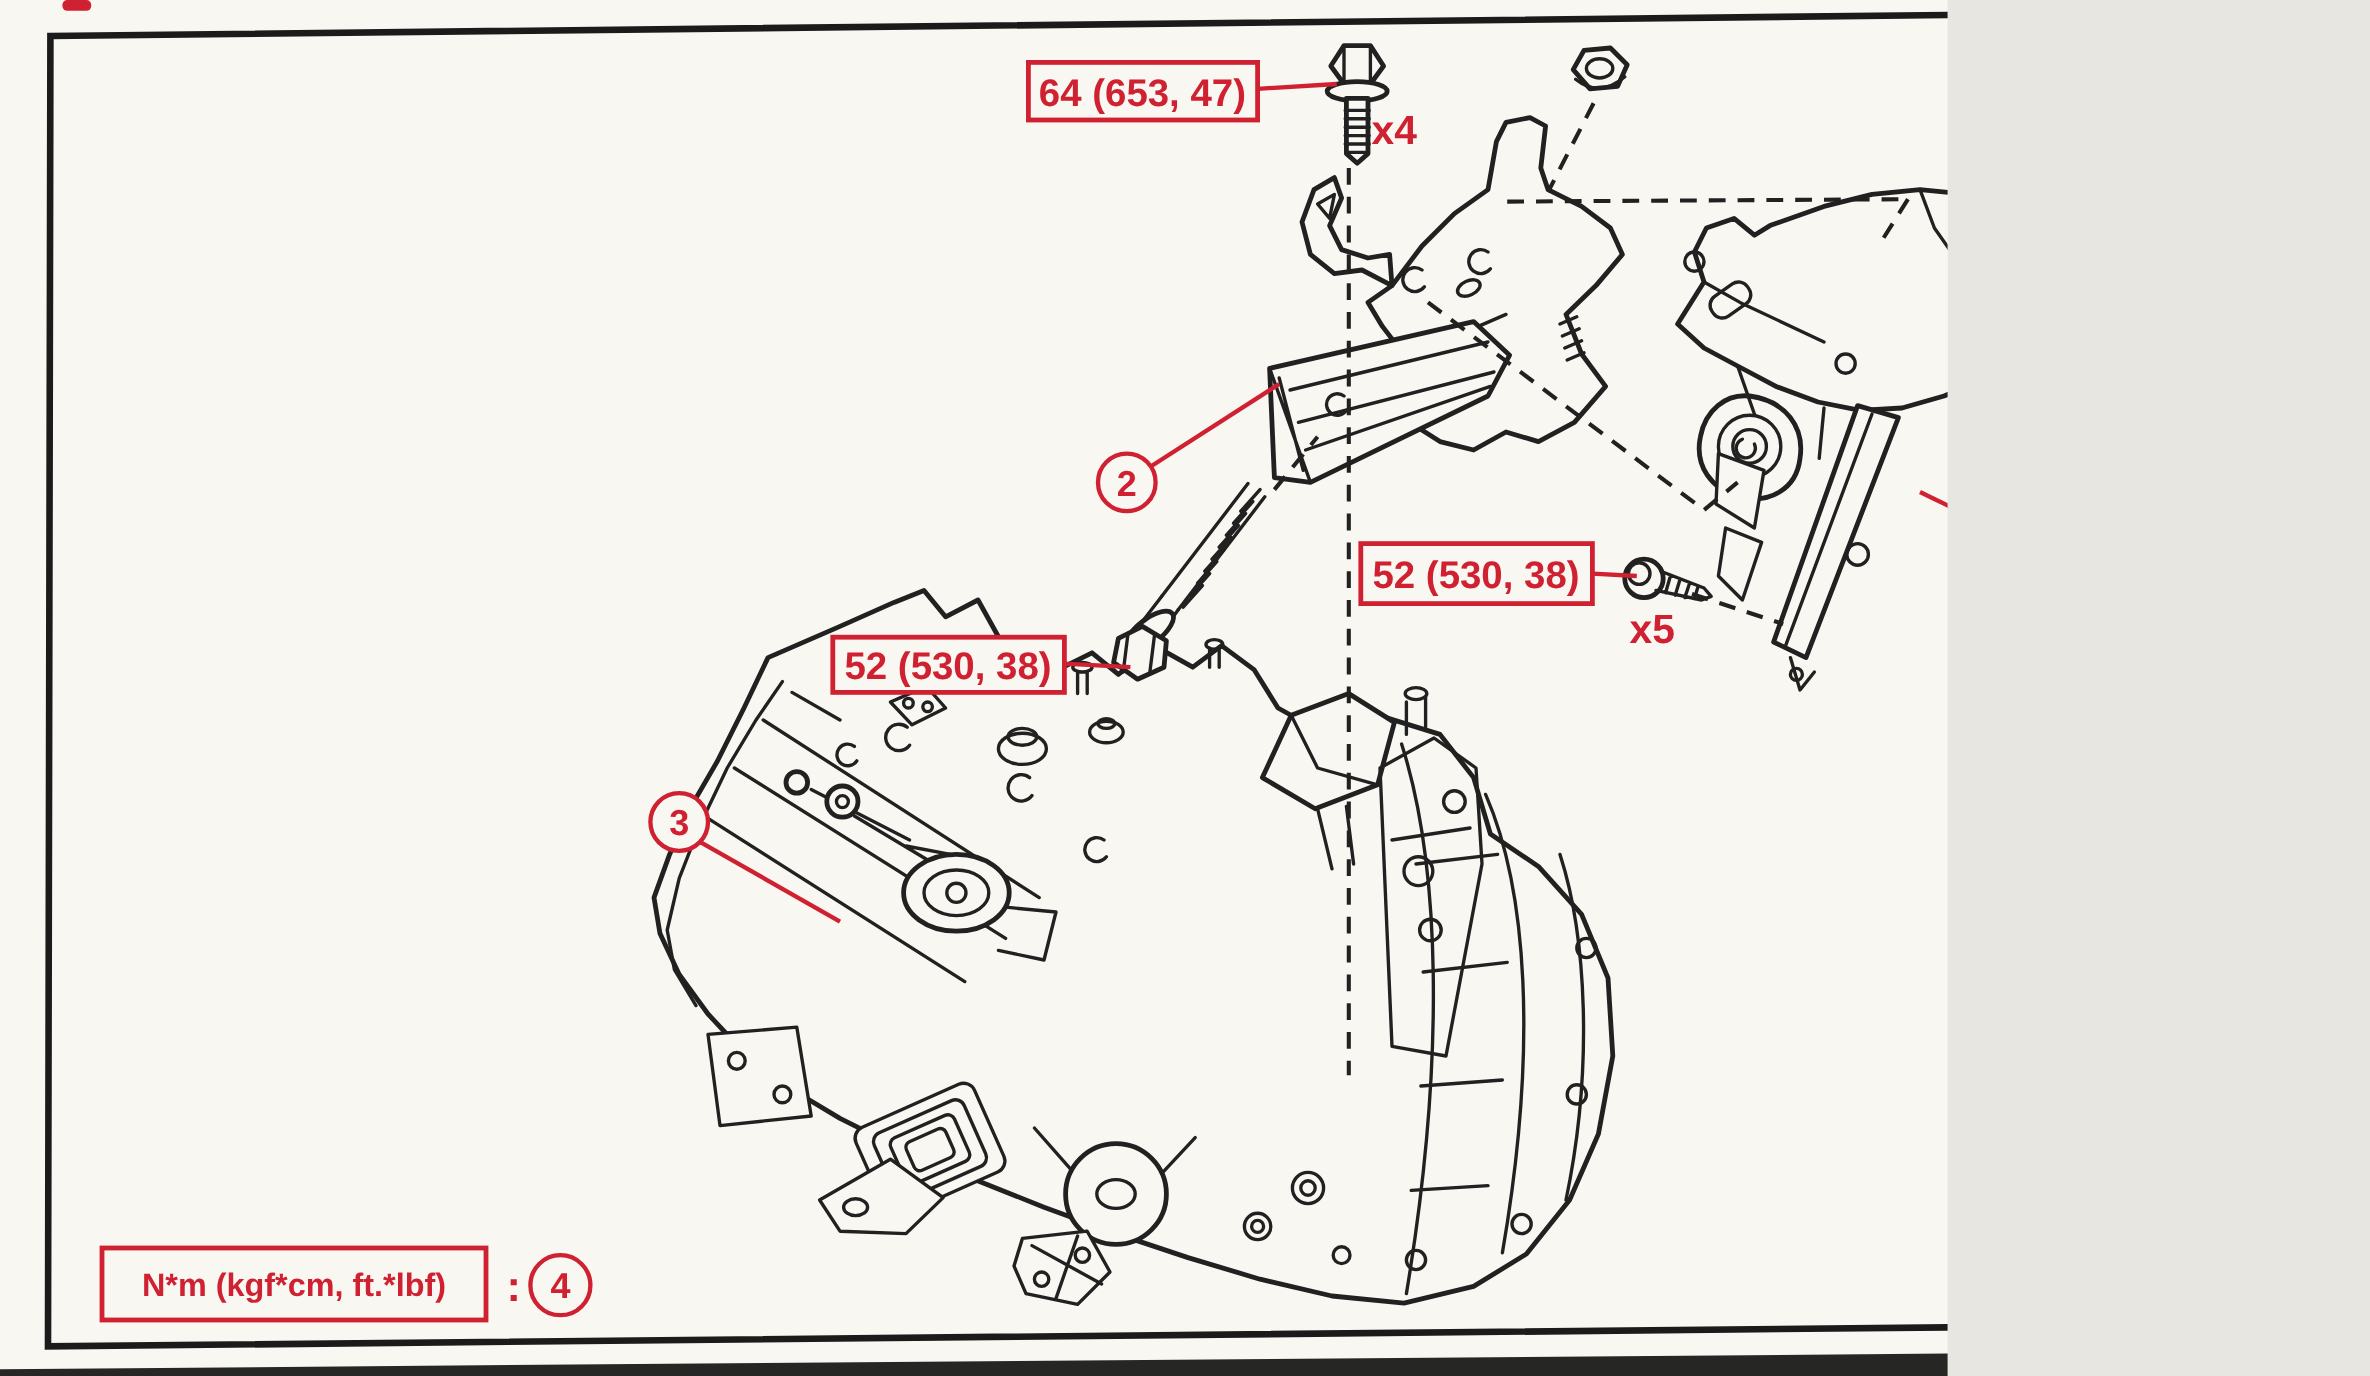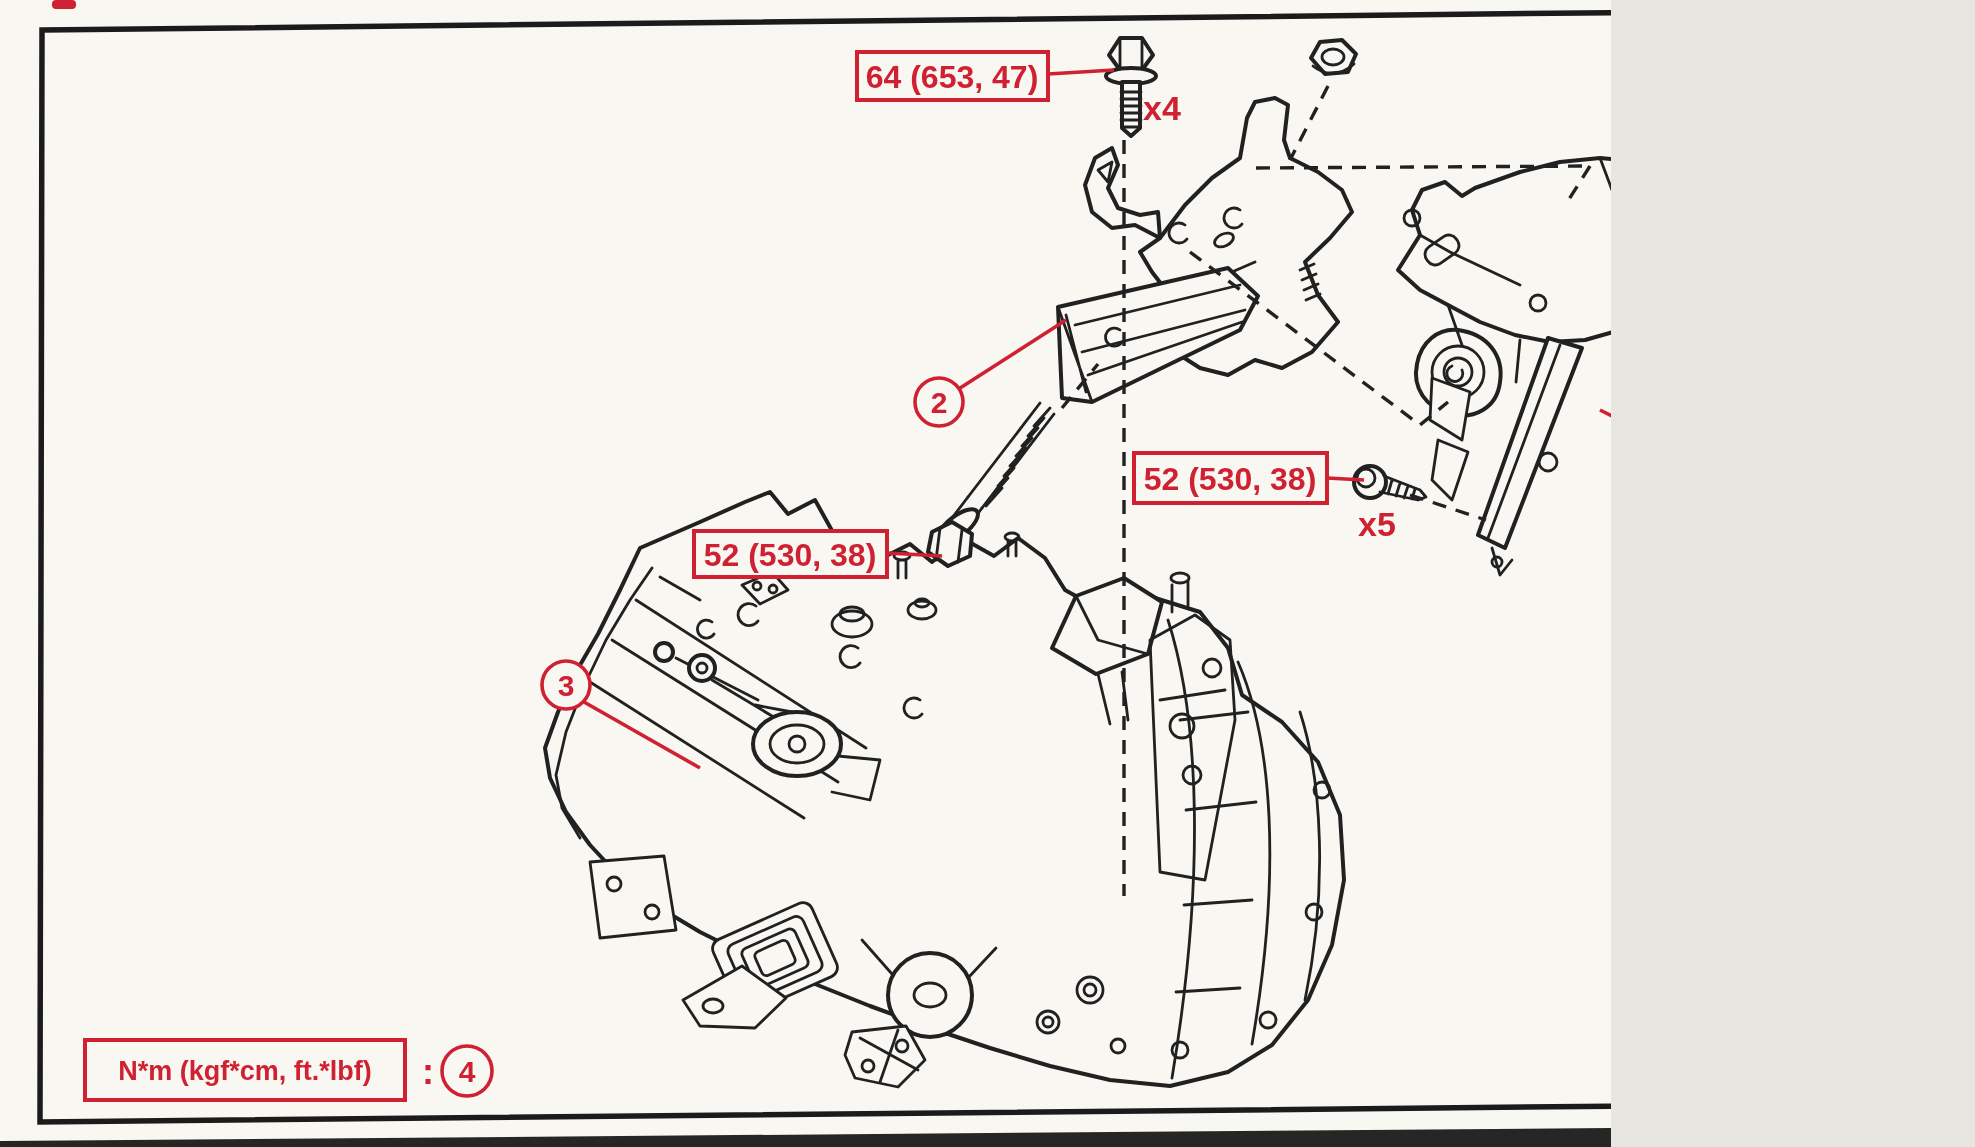--- a/index.html
+++ b/index.html
@@ -7,20 +7,21 @@
     --ink:#212121;
     --paper:#f9f7f1;
   }
   html,body{margin:0;padding:0;background:#e8e6e0;}
   .stage{
     position:relative;
     width:1611px;height:1147px;
     background:var(--paper);
     overflow:hidden;
     font-family:"Liberation Sans",sans-serif;
+    padding-left:12px;
   }
   svg{position:absolute;inset:0;display:block;}
   .ink{stroke:var(--ink);fill:none;stroke-width:4;stroke-linejoin:round;stroke-linecap:round;}
   .ink2{stroke:var(--ink);fill:none;stroke-width:2.8;stroke-linejoin:round;stroke-linecap:round;}
   .fillp{fill:var(--paper);}
   .dash{stroke:var(--ink);stroke-width:3.4;fill:none;stroke-dasharray:14 10;stroke-linecap:butt;}
   .redline{stroke:var(--red);stroke-width:3.6;fill:none;}
   .redbox{stroke:var(--red);stroke-width:4;fill:var(--paper);}
   .redcirc{stroke:var(--red);stroke-width:3.6;fill:var(--paper);}
   .redtext{fill:var(--red);font-weight:bold;font-family:"Liberation Sans",sans-serif;}

